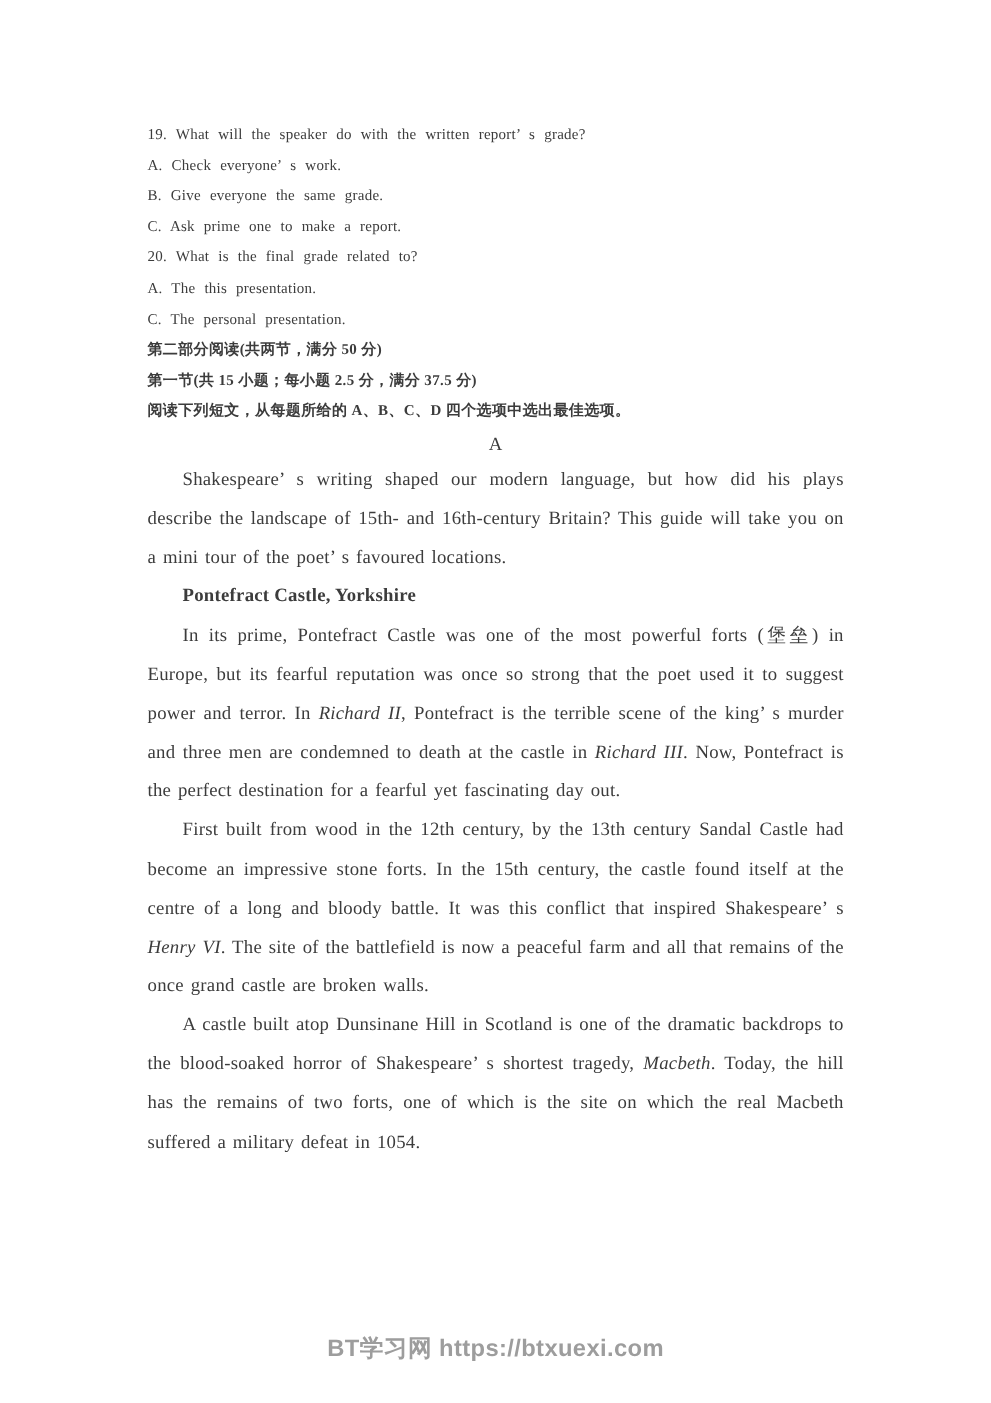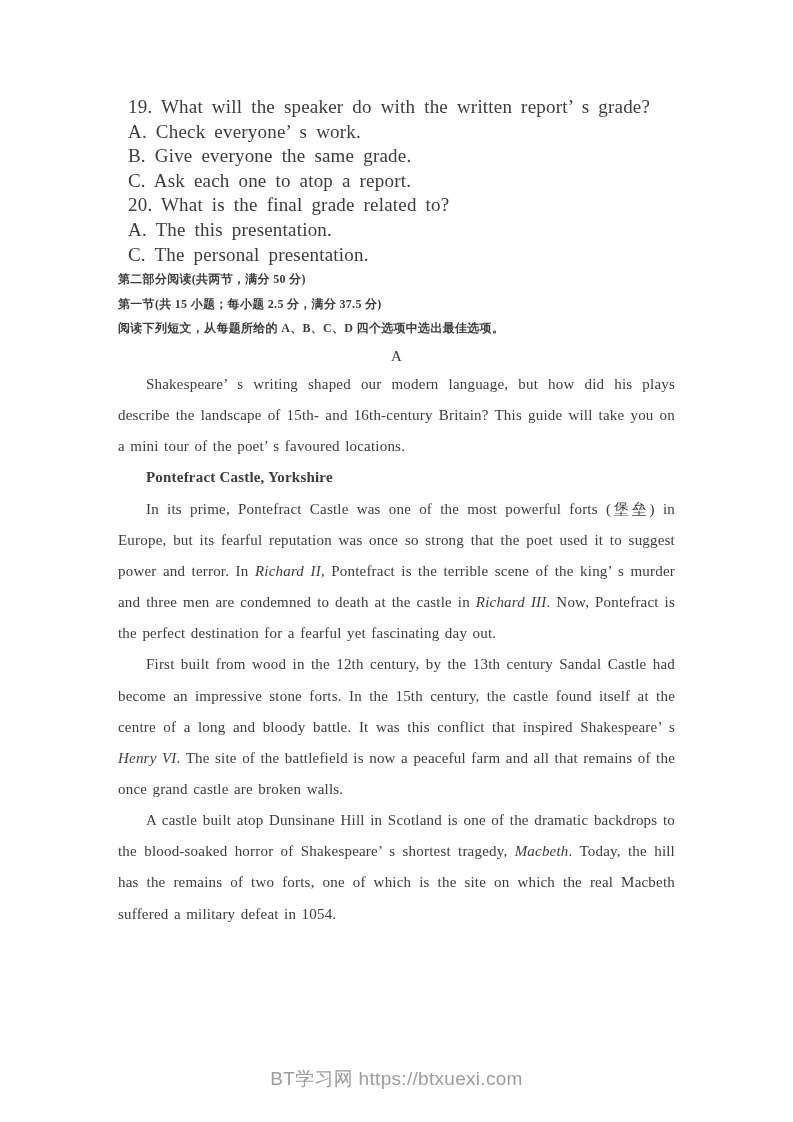--- a/index.html
+++ b/index.html
@@ -10,26 +10,25 @@
     overflow: hidden;
     font-family: "Liberation Serif", "DejaVu Serif", serif;
     color: #3c3c3c;
   }
   .doc {
     position: absolute;
     left: 118px; top: 95px;
     width: 557px;
   }
   .q-line {
-    font-size: 19px;
+    font-size: 12px;
     line-height: 24.6px;
     word-spacing: 4px;
     letter-spacing: 0.2px;
     white-space: nowrap;
-    margin-left: 10px;
   }
   .cn-line {
     font-size: 12px;
     line-height: 24.6px;
     font-weight: bold;
     letter-spacing: 0.3px;
   }
   .passage-label {
     text-align: center;
     font-size: 15px;
@@ -56,32 +55,33 @@
   .para em { font-style: italic; }
   .footer {
     position: absolute;
     left: 0; top: 1066px;
     width: 793px;
     text-align: center;
     font-family: "Liberation Sans", "DejaVu Sans", sans-serif;
     font-size: 19px;
     color: #9d9d9d;
     letter-spacing: 0.3px;
+    font-weight: bold;
   }
 </style>
 </head>
 <body>
 
 <div class="doc">
 
   <div>
       <div class="q-line">19. What will the speaker do with the written report’ s grade?</div>
       <div class="q-line">A. Check everyone’ s work.</div>
       <div class="q-line">B. Give everyone the same grade.</div>
-      <div class="q-line">C. Ask each one to atop a report.</div>
+      <div class="q-line">C. Ask prime one to make a report.</div>
       <div class="q-line">20. What is the final grade related to?</div>
       <div class="q-line">A. The this presentation.</div>
       <div class="q-line">C. The personal presentation.</div>
     </div>
 
   <div class="cn-line">第二部分阅读(共两节，满分 50 分)</div>
   <div class="cn-line">第一节(共 15 小题；每小题 2.5 分，满分 37.5 分)</div>
   <div class="cn-line">阅读下列短文，从每题所给的 A、B、C、D 四个选项中选出最佳选项。</div>
 
   <div class="passage-label">A</div>

